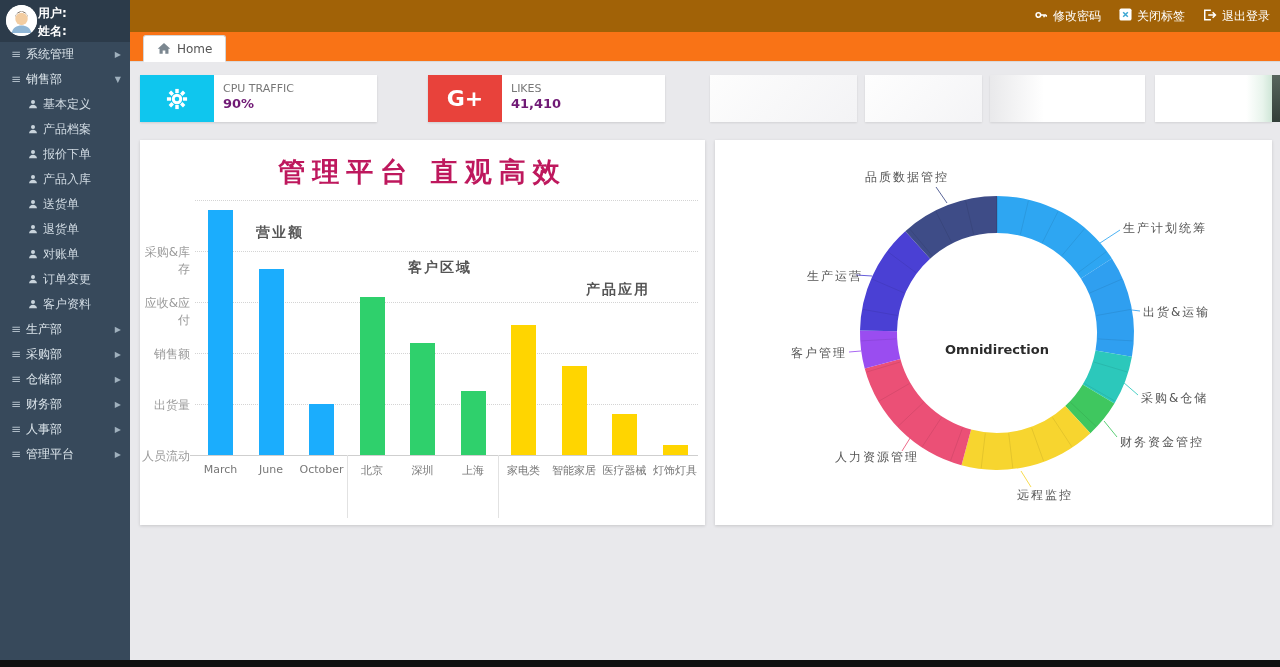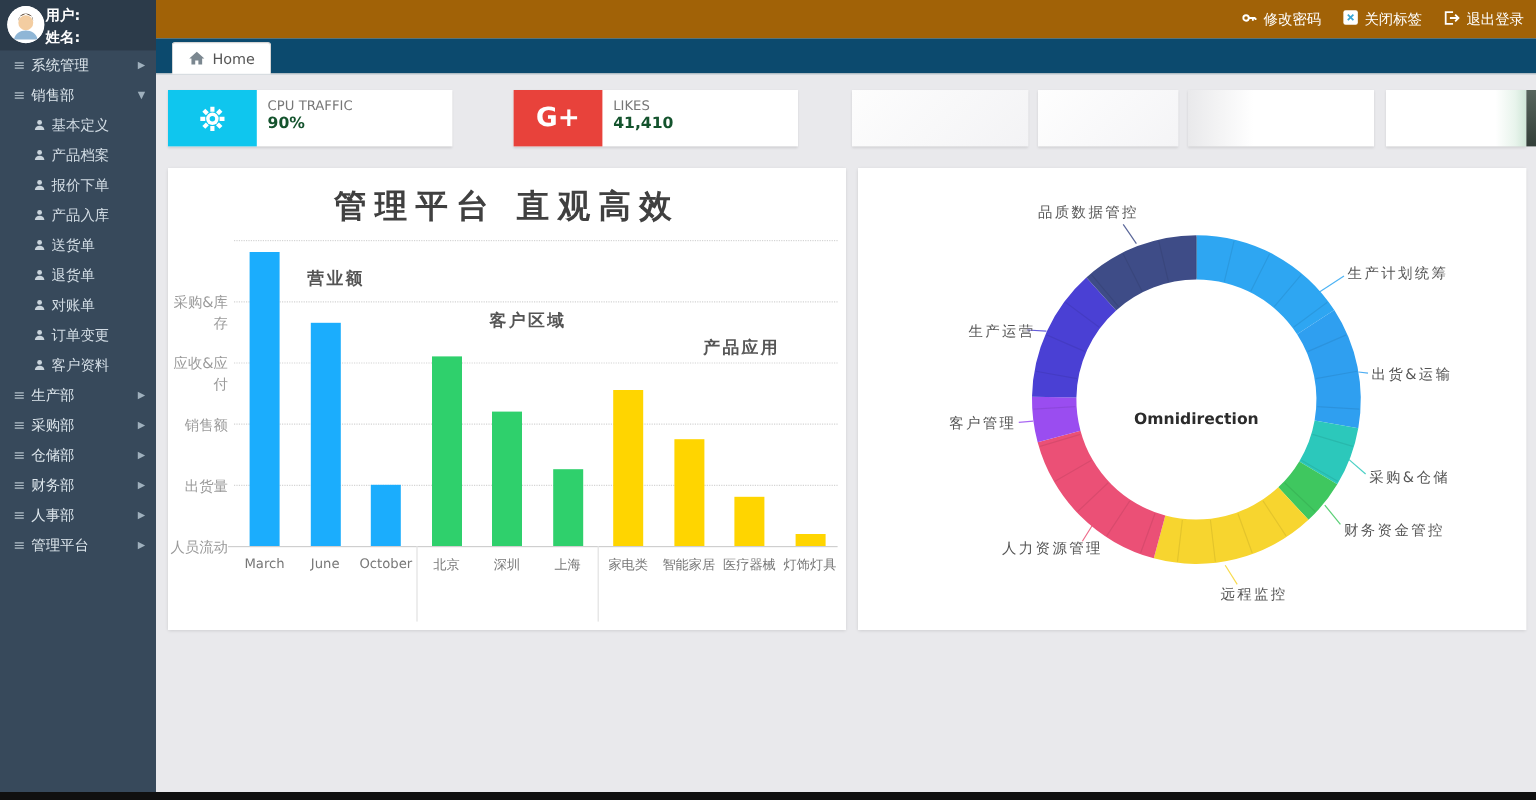--- a/index.html
+++ b/index.html
@@ -19,44 +19,44 @@
   .nav-sub { position:relative; height:25px; line-height:25px; padding-left:28px;
     color:#d3dde5; font-size:12px; cursor:pointer; white-space:nowrap; }
   .nav-sub svg { vertical-align:-1px; margin-right:5px; }
 
   
   #topbar { position:absolute; left:130px; top:0; width:1150px; height:32px; background:#a16207; }
   #top-links { position:absolute; right:10px; top:0; height:32px; display:flex; align-items:center; gap:18px; }
   .top-link { display:flex; align-items:center; gap:5px; color:#fff; font-size:12px; cursor:pointer; }
 
   
-  #tabbar { position:absolute; left:130px; top:32px; width:1150px; height:30px; background:#0c4a6e; border-bottom:1px solid #d9d9d9; }
+  #tabbar { position:absolute; left:130px; top:32px; width:1150px; height:30px; background:#f97316; border-bottom:1px solid #d9d9d9; }
   #home-tab { position:absolute; left:13px; top:3px; height:27px; padding:0 13px; background:#fff;
     border:1px solid #d5d5d5; border-bottom-color:#fff; border-radius:3px 3px 0 0;
     display:flex; align-items:center; gap:6px; font-size:12px; color:#555; cursor:pointer; }
 
   
   #content { position:absolute; left:130px; top:62px; width:1150px; height:598px; background:#e9e9ec; }
 
   .stat-card { position:absolute; top:13px; height:47px; background:#fff; display:flex;
     box-shadow:0 1px 2px rgba(0,0,0,.12); }
   .stat-icon { width:74px; height:47px; display:flex; align-items:center; justify-content:center; flex:none; }
   .stat-body { padding:7px 0 4px 9px; }
   .stat-title { font-size:11px; color:#777; }
-  .stat-value { font-size:13px; color:#14532d; font-weight:bold; margin-top:1px; }
+  .stat-value { font-size:13px; color:#701a75; font-weight:bold; margin-top:1px; }
   .gplus-text { color:#fff; font-size:22px; font-weight:bold; }
   .ph-card { position:absolute; top:13px; height:47px; box-shadow:0 1px 2px rgba(0,0,0,.10); }
 
   .chart-card { position:absolute; top:78px; height:385px; background:#fff; box-shadow:0 1px 3px rgba(0,0,0,.15); }
   #bar-card { left:10px; width:565px; }
   #donut-card { left:585px; width:557px; }
 
   
   #bar-title { position:absolute; top:14px; left:0; width:100%; text-align:center;
-    font-size:27px; font-weight:bold; color:#404040; letter-spacing:7px; }
+    font-size:27px; font-weight:bold; color:#be185d; letter-spacing:7px; }
   .gridline { position:absolute; left:55px; width:503px; border-top:1px dotted #d4d4d4; }
   .baseline  { position:absolute; left:50px; width:508px; border-top:1px solid #cfcfcf; }
   .ytick { position:absolute; left:0; width:50px; text-align:right; font-size:12px; color:#9a9a9a; }
   .bar { position:absolute; width:25px; }
   .xtick { position:absolute; width:64px; text-align:center; font-size:11px; color:#777; }
   .grp-sep { position:absolute; width:1px; height:63px; background:#e2e2e2; }
   .bar-anno { position:absolute; font-size:14px; font-weight:bold; color:#555; letter-spacing:2px; }
 
   
   #donut-svg-wrap { position:absolute; left:0; top:0; width:557px; height:385px; }

